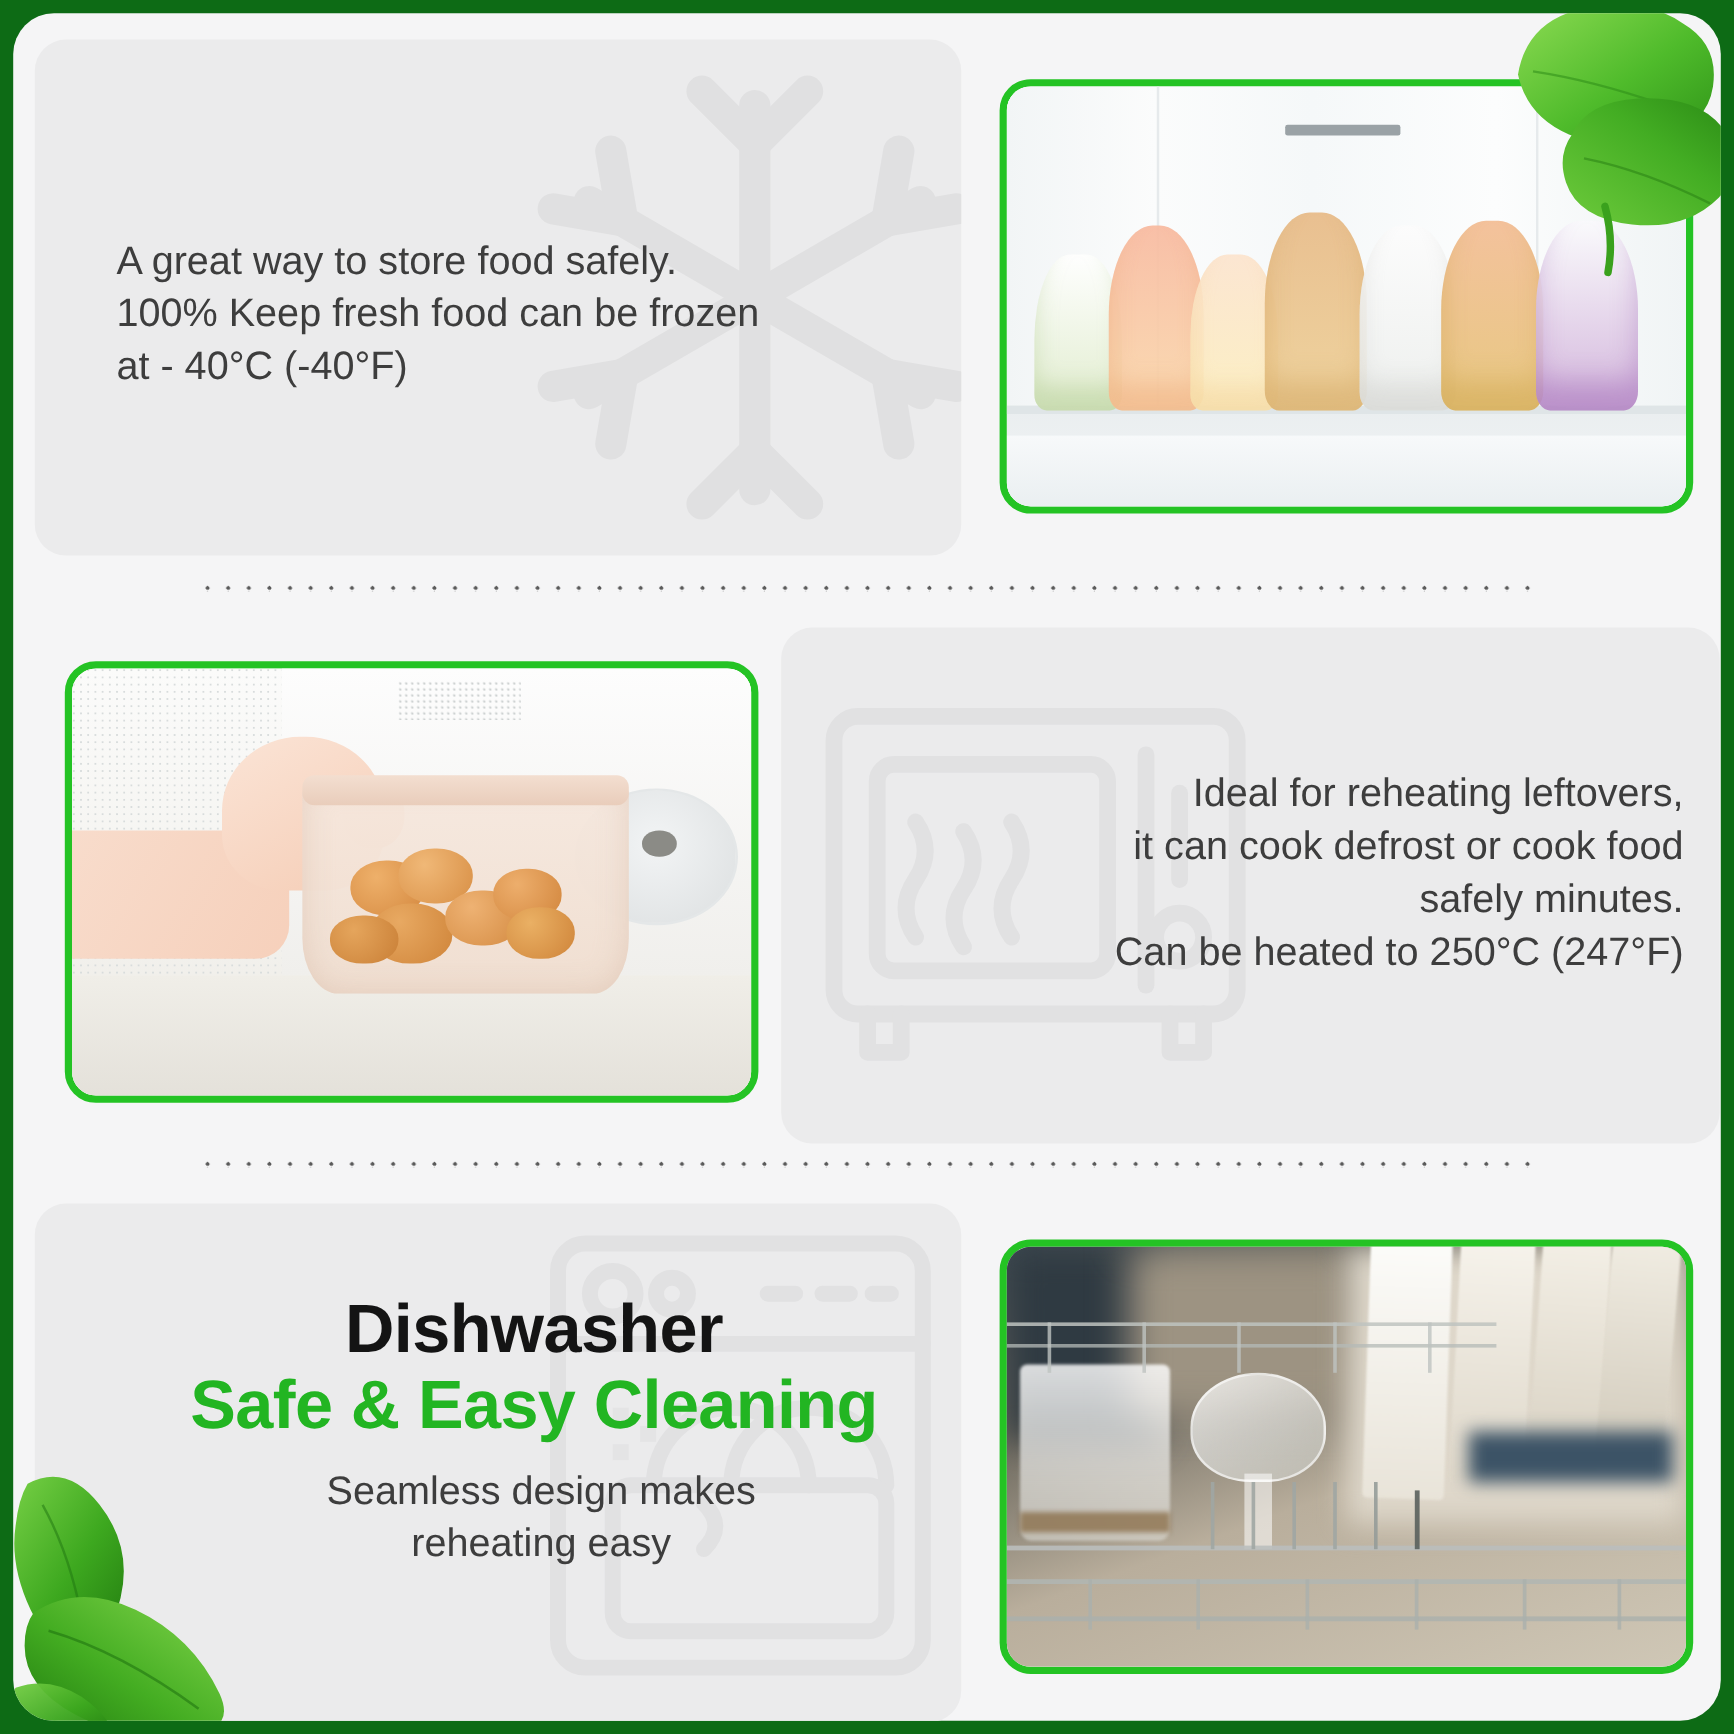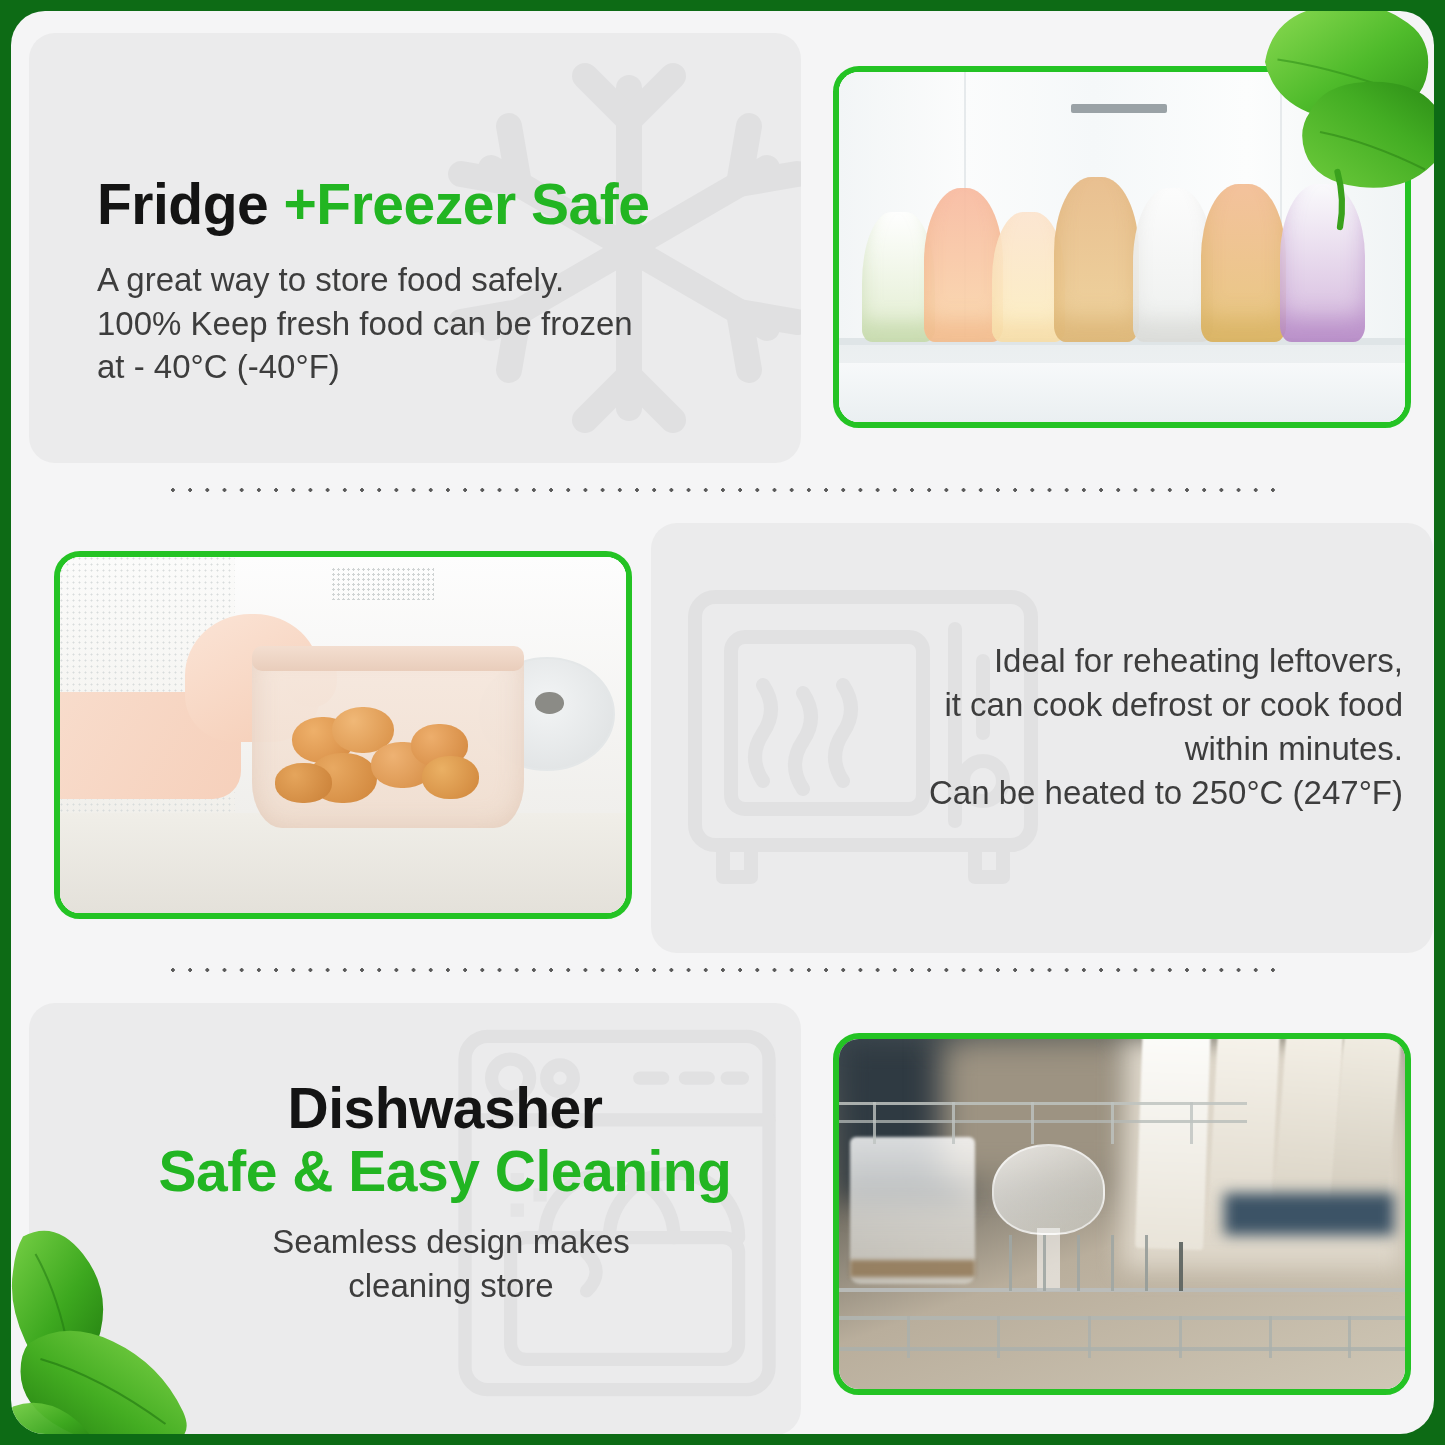--- a/index.html
+++ b/index.html
@@ -114,24 +114,20 @@
           <line x1="155" y1="132" x2="184" y2="137"></line>
           <line x1="155" y1="132" x2="160" y2="161"></line>
           <line x1="45" y1="132" x2="16" y2="137"></line>
           <line x1="45" y1="132" x2="40" y2="161"></line>
           <line x1="155" y1="68" x2="184" y2="63"></line>
           <line x1="155" y1="68" x2="160" y2="39"></line>
         </g>
       </svg>
 
       <div class="panel-text" style="left:68px; top:140px; width:690px; text-align:left;">
-        <h2 class="headline">
-          <span>Fridge</span>
-          <span class="grn">+Freezer Safe</span>
-        </h2>
         <p class="body" style="margin-top:22px;">
           <span>A great way to store food safely.</span><br>
           <span>100% Keep fresh food can be frozen</span><br>
           <span>at - 40°C  (-40°F)</span>
         </p>
       </div>
     </div>
 
     <div class="photo" style="left:822px; top:55px; width:578px; height:362px;">
       <div class="inner" style="background:linear-gradient(180deg,#f4f6f7 0%,#eef1f3 52%,#e3e8ea 53%,#f1f4f5 100%);">
@@ -173,21 +169,21 @@
           <path d="M90 120 q-8 -12 0 -24 q8 -12 0 -24"></path>
           <path d="M30 152 l0 16 l14 0 l0 -16"></path>
           <path d="M156 152 l0 16 l14 0 l0 -16"></path>
         </g>
       </svg>
 
       <div class="panel-text" style="left:40px; top:96px; width:712px; text-align:right;">
         <p class="body" style="margin-top:20px;">
           <span>Ideal for reheating leftovers,</span><br>
           <span>it can cook defrost or cook food</span><br>
-          <span>within minutes.</span><br>
+          <span>safely minutes.</span><br>
           <span>Can be heated to 250°C (247°F)</span>
         </p>
       </div>
     </div>
 
     <div class="photo" style="left:43px; top:540px; width:578px; height:368px;">
       <div class="inner" style="background:linear-gradient(180deg,#fbfbfa 0%,#f3f2ee 62%,#ebe8e2 100%);">
 
         <div style="position:absolute;left:0;top:0;width:31%;height:72%;
                     background:linear-gradient(135deg,#fcfcfc,#eceeee);
@@ -259,21 +255,21 @@
         </g>
       </svg>
 
       <div class="panel-text" style="left:66px; top:74px; width:700px; text-align:center;">
         <h2 class="headline headline-stack">
           <span class="l1">Dishwasher</span>
           <span class="l2">Safe &amp; Easy Cleaning</span>
         </h2>
         <p class="body" style="margin-top:18px;margin-left:12px;">
           <span>Seamless design makes</span><br>
-          <span>cleaning store</span>
+          <span>reheating easy</span>
         </p>
       </div>
     </div>
 
     <div class="photo" style="left:822px; top:1022px; width:578px; height:362px;">
       <div class="inner" style="background:linear-gradient(160deg,#3e4a52 0%,#6b675d 28%,#b9ae9c 55%,#cfc7b6 100%);">
 
         <div style="position:absolute;left:0;top:0;width:22%;height:46%;background:#2f3a42;filter:blur(14px);"></div>
         <div style="position:absolute;left:18%;top:0;width:34%;height:40%;background:#9d9382;filter:blur(16px);"></div>
         <div style="position:absolute;left:50%;top:0;width:50%;height:66%;background:#ded7ca;filter:blur(12px);"></div>

